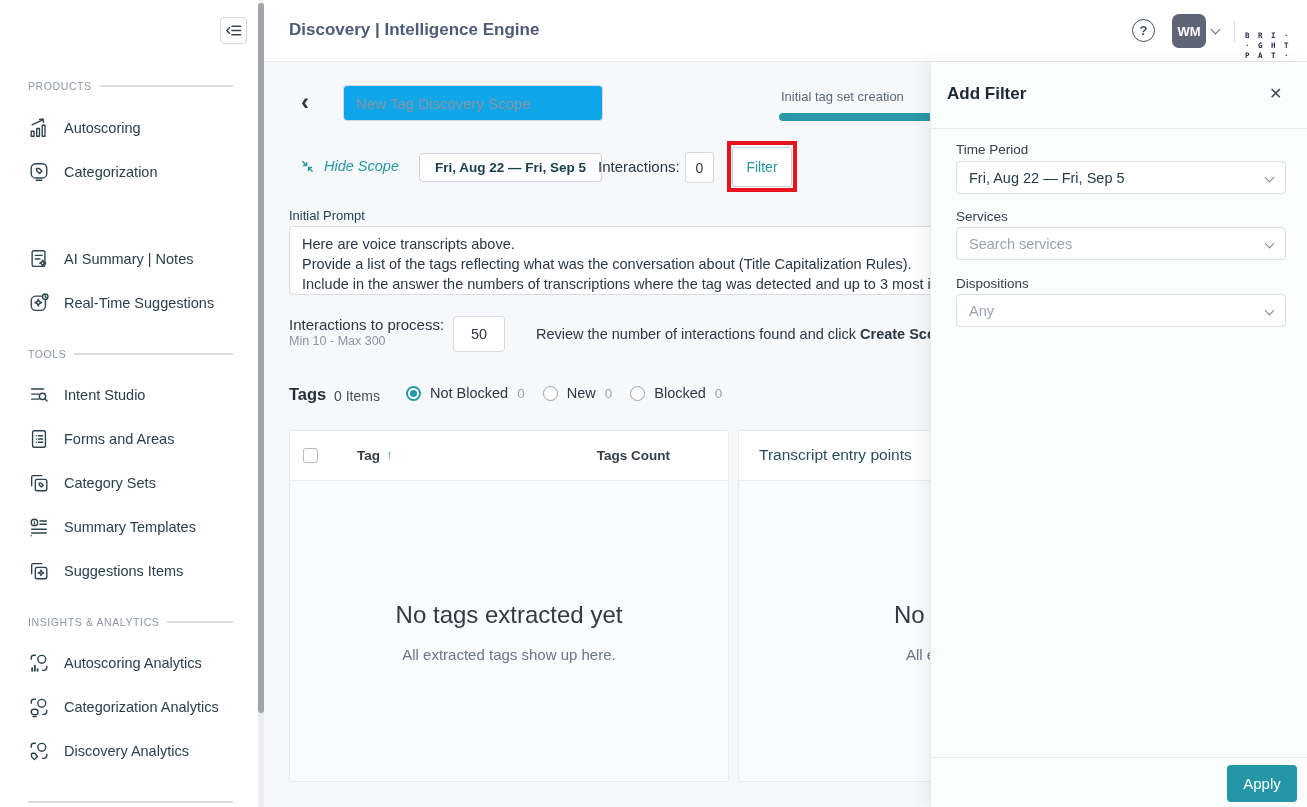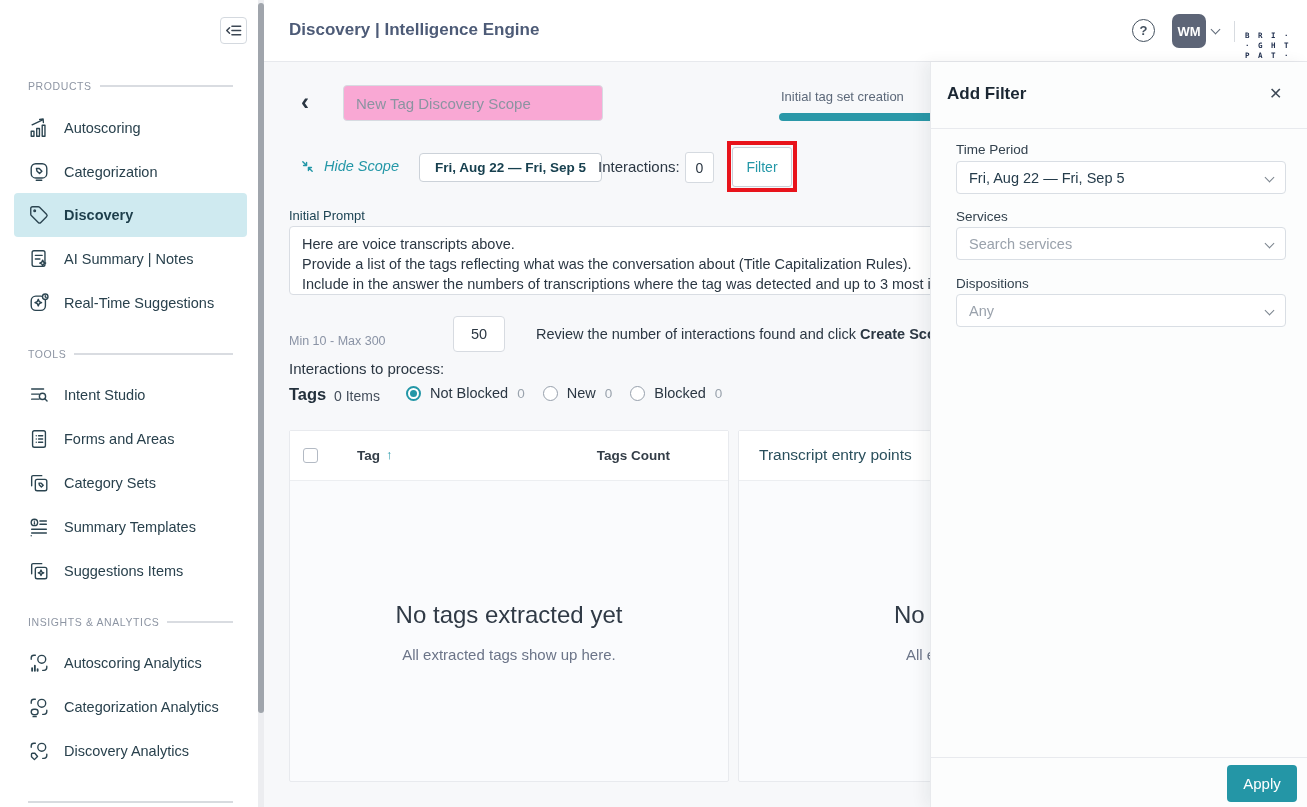--- a/index.html
+++ b/index.html
@@ -36,21 +36,21 @@
     display:flex; align-items:center; justify-content:center; color:#fff; font-size:13px; font-weight:700; cursor:pointer; }
   .chev { display:inline-block; width:7px; height:7px; border-right:1.6px solid #7b848e; border-bottom:1.6px solid #7b848e; transform:rotate(45deg); }
   #avatar-chevron { position:absolute; left:948px; top:26px; cursor:pointer; }
   #hdr-divider { position:absolute; left:970px; top:21px; width:1px; height:21px; background:#d7dbe0; }
   #logo { position:absolute; left:981px; top:11px; font-family:"DejaVu Sans Mono",monospace; font-size:7.5px; font-weight:700;
     letter-spacing:2px; line-height:10px; color:#21304f; white-space:pre; }
 
   
   #back-chevron { position:absolute; left:37px; top:86px; font-size:24px; font-weight:700; color:#2b3743; line-height:32px; cursor:pointer; }
   #scope-name { position:absolute; left:79px; top:85px; width:260px; height:36px; border:1px solid #d7dbe1; border-radius:4px;
-    padding:0 12px; font-size:15px; color:#2b3743; background:#f9a8d4; font-family:inherit; }
+    padding:0 12px; font-size:15px; color:#2b3743; background:#0ea5e9; font-family:inherit; }
   #scope-name::placeholder { color:#8b94a1; }
   #step-label { position:absolute; left:517px; top:89px; font-size:13px; color:#5c6879; white-space:nowrap; }
   #step-bar { position:absolute; left:515px; top:113px; width:330px; height:8px; background:#2a98a8; border-radius:4px 0 0 4px; }
 
   
   #hide-scope { position:absolute; left:36px; top:158px; display:flex; align-items:center; gap:9px; cursor:pointer;font-style:italic; }
   #hide-scope .txt { font-size:14.5px; color:#2397a7; }
   #date-range-btn { position:absolute; left:155px; top:153px; height:29px; padding:0 15px; background:#fff;
     border:1px solid #ccd2d9; border-radius:4px; font-size:13.5px; font-weight:700; color:#17404f;
     display:flex; align-items:center; cursor:pointer; white-space:nowrap; }
@@ -61,21 +61,21 @@
   #filter-btn { position:absolute; left:468px; top:147px; width:60px; height:40px; background:#fff; border:1px solid #c9cfd7;
     border-radius:3px; color:#2397a7; font-size:14px; font-family:inherit; cursor:pointer; }
 
   
   #prompt-label { position:absolute; left:25px; top:208px; font-size:13px; color:#1c4353; }
   #prompt-box { position:absolute; left:25px; top:226px; width:975px; height:69px; background:#fff; border:1px solid #d9dde3;
     border-radius:4px; padding:7px 12px; font-size:14.5px; line-height:20px; color:#2b3743; }
   #prompt-box div { white-space:nowrap; }
 
   
-  #itp-label { position:absolute; left:25px; top:316px; font-size:15px; color:#2b3743;margin-top:44px; }
+  #itp-label { position:absolute; left:25px; top:316px; font-size:15px; color:#2b3743; }
   #itp-minmax { position:absolute; left:25px; top:334px; font-size:12.5px; color:#8a93a5; }
   #itp-input { position:absolute; left:189px; top:316px; width:52px; height:36px; border:1px solid #d7dbe1; border-radius:4px;
     text-align:center; font-size:14.5px; color:#2b3743; font-family:inherit; background:#fff; }
   #review-text { position:absolute; left:272px; top:326px; font-size:14.5px; color:#2b3743; white-space:nowrap; }
 
   
   #tags-title { position:absolute; left:25px; top:385px; font-size:16.5px; font-weight:700; color:#23303c; }
   #tags-count { position:absolute; left:70px; top:388px; font-size:14px; color:#444e5b; }
   .radio-group { position:absolute; left:142px; top:385px; display:flex; align-items:center; gap:9px; }
   .radio { width:15px; height:15px; border-radius:50%; border:1.5px solid #97a0ac; background:#fff; display:inline-flex;
@@ -143,29 +143,20 @@
   <div class="nav-item" style="top:150px">
     <span class="ic">
       <svg class="sic" width="22" height="22" viewBox="0 0 24 24">
           <rect x="3.5" y="3" width="17" height="15.5" rx="5"></rect>
           <path d="M9.2 8.2h3.1l2.9 2.9-2.6 2.6-2.9-2.9z"></path>
           <path d="M9 21h6"></path>
         </svg>
     </span>
     <span class="lbl">Categorization</span>
   </div>
-  <div class="nav-item active" style="top:193px">
-    <span class="ic">
-      <svg class="sic" width="22" height="22" viewBox="0 0 24 24">
-          <path d="M11.2 3H5a2 2 0 00-2 2v6.2a2 2 0 00.6 1.4l7.6 7.6a2 2 0 002.8 0l6.2-6.2a2 2 0 000-2.8l-7.6-7.6A2 2 0 0011.2 3z"></path>
-          <circle cx="7.3" cy="7.3" r=".9"></circle>
-        </svg>
-    </span>
-    <span class="lbl">Discovery</span>
-  </div>
   <div class="nav-item" style="top:237px">
     <span class="ic">
       <svg class="sic" width="22" height="22" viewBox="0 0 24 24">
           <rect x="4.5" y="3" width="14" height="17" rx="2"></rect>
           <path d="M8 8h7.5M8 12h5"></path>
           <path d="M16 13.2l1 2.2 2.3 1-2.3 1-1 2.2-1-2.2-2.2-1 2.2-1z" fill="#fff"></path>
         </svg>
     </span>
     <span class="lbl">AI Summary | Notes</span>
   </div>

